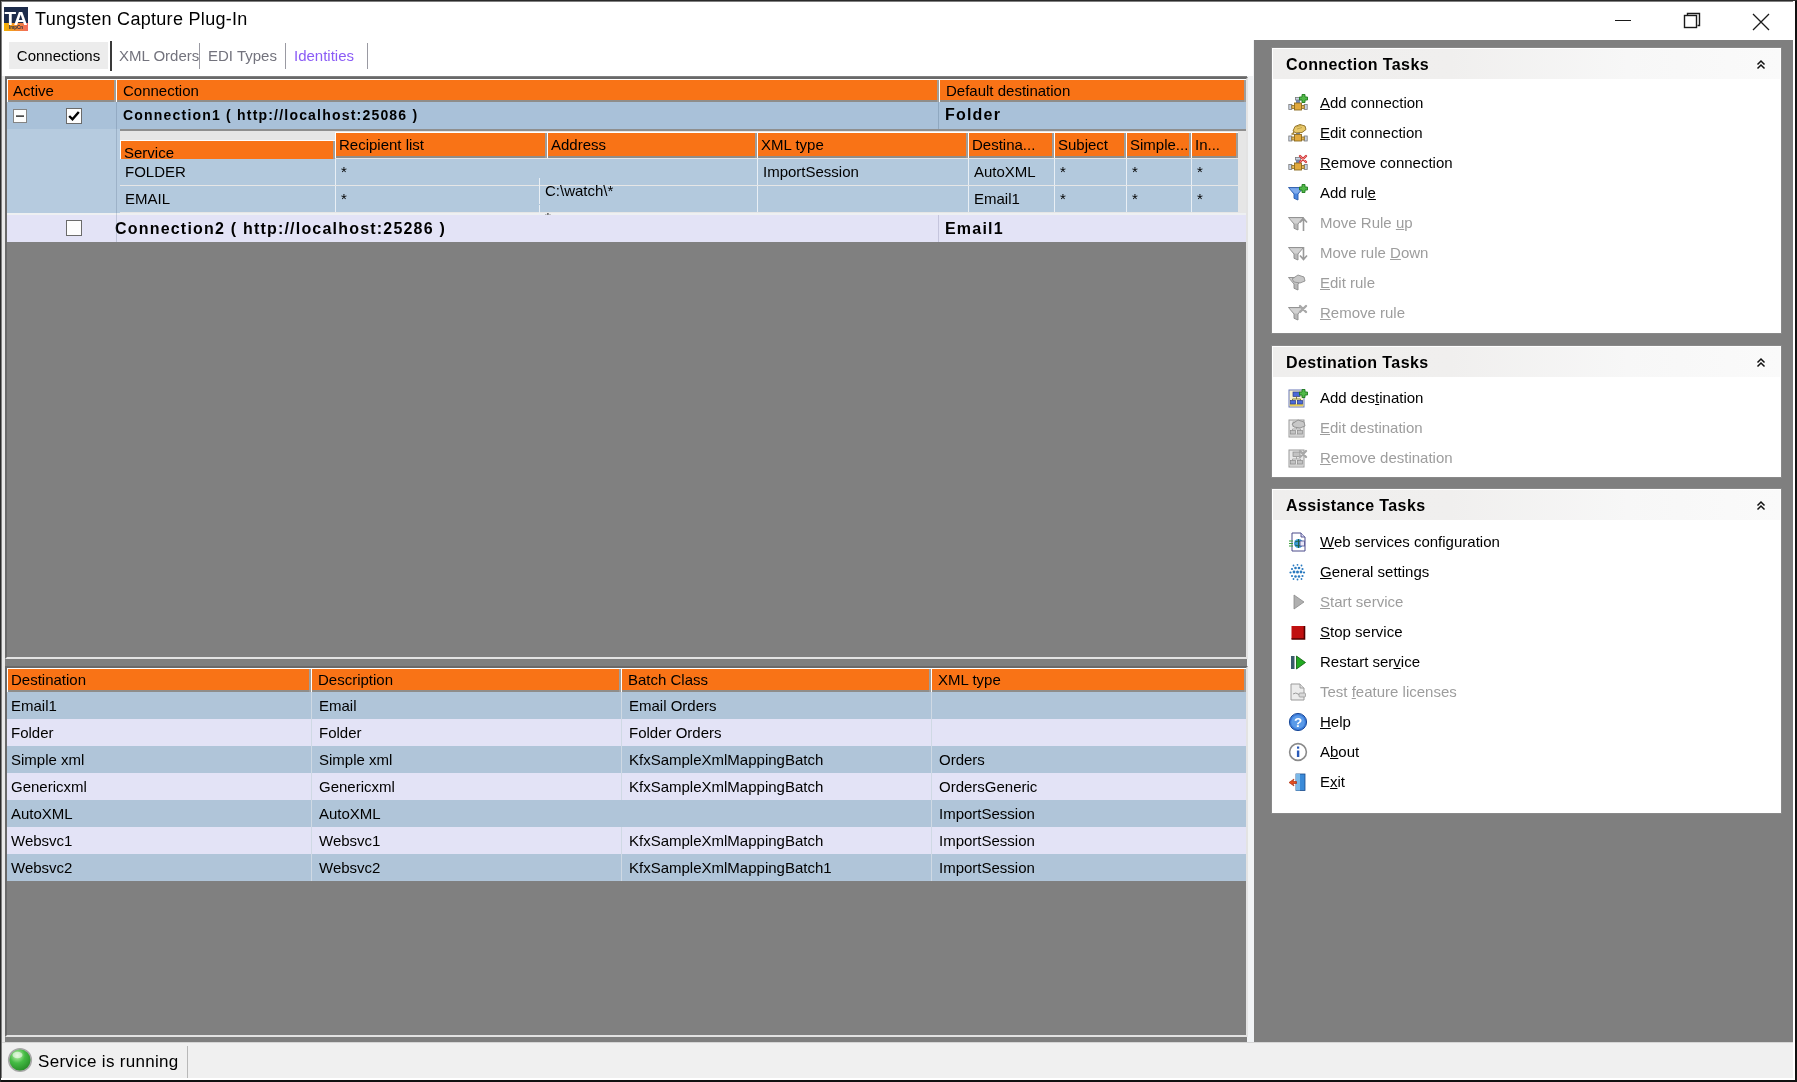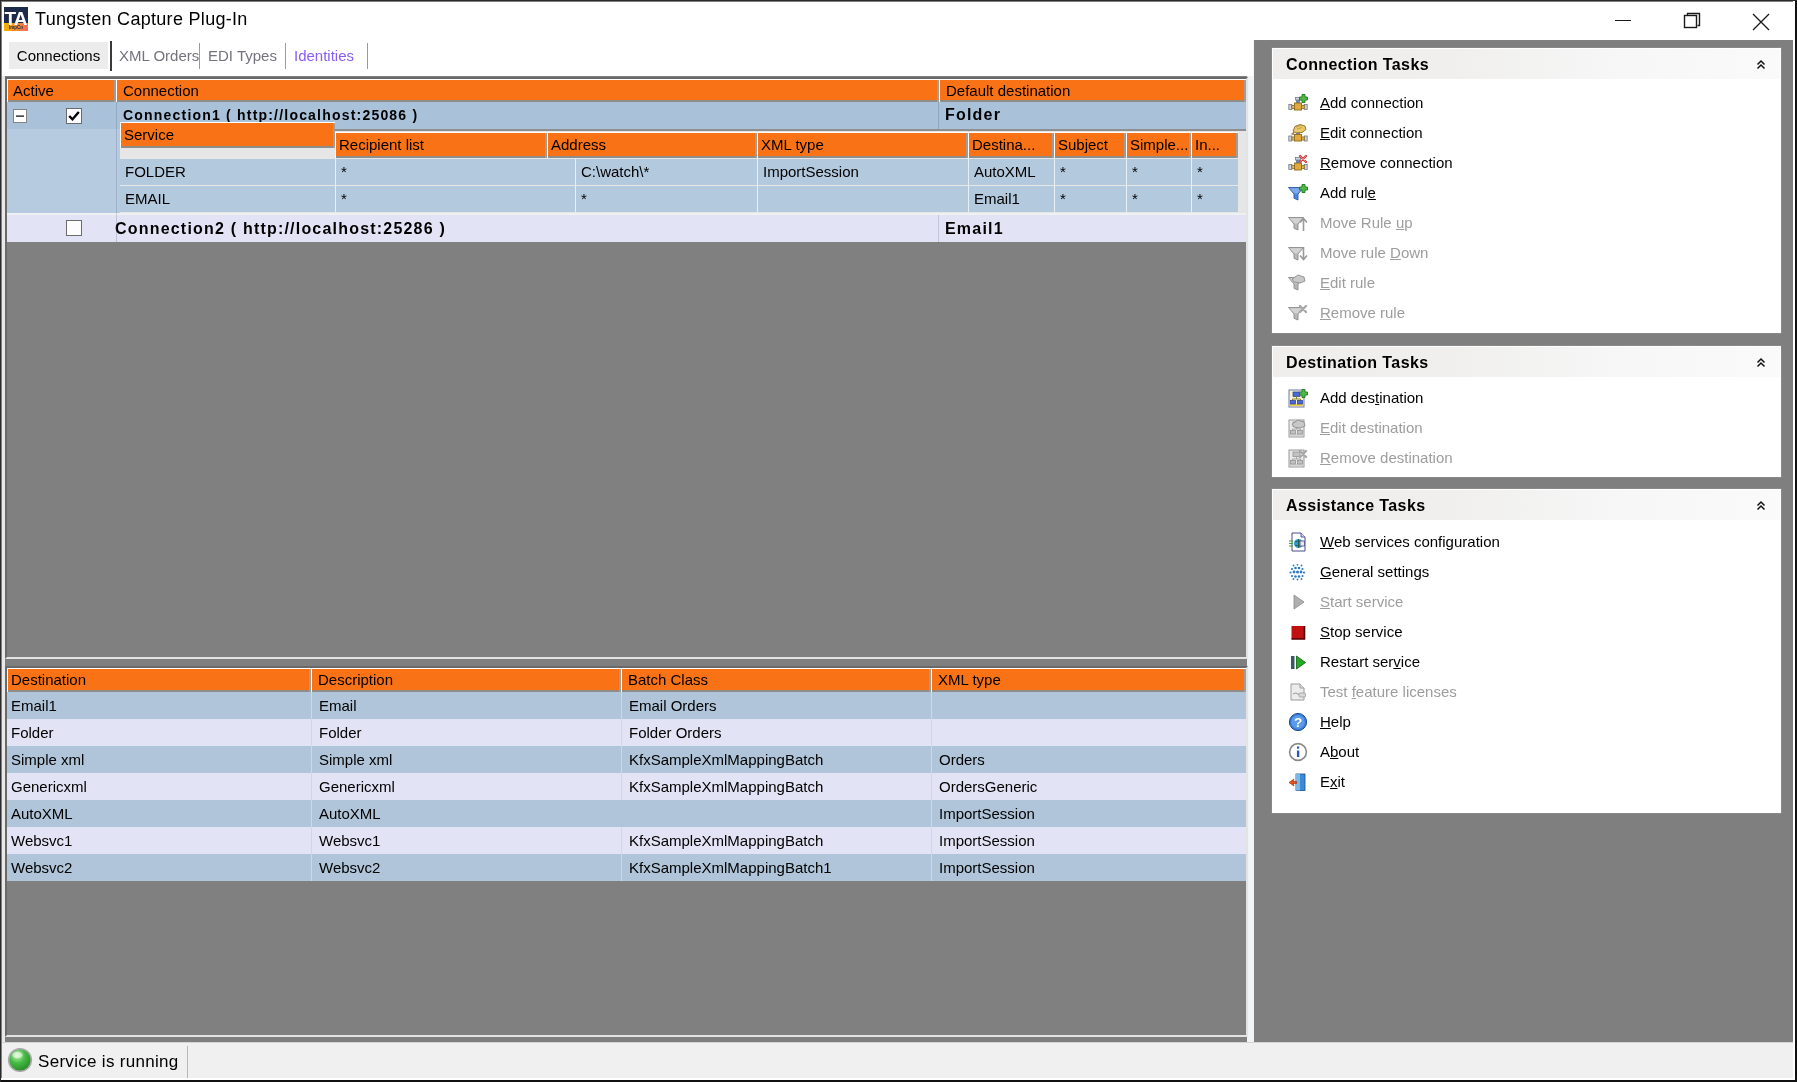--- a/index.html
+++ b/index.html
@@ -25,21 +25,21 @@
 .taskbox { position:absolute; left:0; width:511px; background:#ffffff; border:1px solid #898989; }
 .taskhdr { position:absolute; left:1px; top:1px; right:1px; height:30px; background:linear-gradient(to right,#efeeed 0%,#f0efee 35%,#f7f7f7 70%,#fafafa 100%); font-size:16px; font-weight:bold; color:#000; line-height:31px; padding-left:13px; letter-spacing:0.4px; }
 .titem { position:absolute; left:14px; height:30px; font-size:15px; }
 .titem .ic { position:absolute; left:2px; top:5px; width:20px; height:20px; }
 .titem .lbl { position:absolute; left:34px; top:5px; line-height:20px; white-space:nowrap; }
 .dis { color:#9d9d9d; }
 .srow { position:absolute; left:0; height:26px; font-size:15px; }
 .srow s1,.srow s2,.srow s3,.srow s4,.srow s5,.srow s6,.srow s7,.srow s8 { position:absolute; top:0; height:26px; line-height:26px; text-decoration:none; border-left:1px solid #e9eff5; padding-left:5px; white-space:nowrap; overflow:hidden; }
 .srow s1 { left:113px; width:215px; border-left:none; }
 .srow s2 { left:328px; width:212px; }
-.srow s3 { left:568px; width:210px; }
+.srow s3 { left:532px; width:210px;margin-top:19px; }
 .srow s4 { left:750px; width:211px; }
 .srow s5 { left:961px; width:86px; }
 .srow s6 { left:1047px; width:72px; }
 .srow s7 { left:1119px; width:65px; }
 .srow s8 { left:1184px; width:47px; }
 .brow { position:absolute; left:0; width:1239px; height:27px; font-size:15px; }
 .brow b1,.brow b2,.brow b3,.brow b4 { position:absolute; top:0; height:27px; line-height:27px; font-weight:normal; border-left:1px solid #cfd9e4; padding-left:5px; white-space:nowrap; }
 .brow b1 { left:0; width:304px; border-left:none; padding-left:4px; }
 .brow b2 { left:304px; width:310px; padding-left:7px; }
 .brow b3 { left:614px; width:310px; padding-left:7px; }
@@ -111,21 +111,21 @@
         </svg>
       <div class="cell" style="left:116px;top:23px;width:700px;height:26px;line-height:26px;font-weight:bold;font-size:14px;letter-spacing:1.2px;">Connection1 ( http://localhost:25086 )</div>
       <div class="cell" style="left:938px;top:23px;width:200px;height:26px;line-height:26px;font-weight:bold;font-size:16px;letter-spacing:1.2px;">Folder</div>
 
       <div class="cell" style="left:0;top:50px;width:113px;height:84px;background:#b6cbdf;"></div>
       <div class="cell" style="left:0;top:134px;width:1239px;height:2px;background:#eef0f2;"></div>
 
       <div class="cell" style="left:113px;top:50px;width:1126px;height:84px;background:#e6e6e6;"></div>
       <div class="cell" style="left:113px;top:50px;width:1126px;height:2px;background:#8f8f8f;"></div>
 
-      <div class="cell hdrcell" style="left:113px;top:43px;width:215px;height:26px;line-height:26px;padding-left:4px;">Service</div>
+      <div class="cell hdrcell" style="left:113px;top:61px;width:215px;height:26px;line-height:26px;padding-left:4px;">Service</div>
       <div class="cell hdrcell" style="left:328px;top:53px;width:212px;height:26px;line-height:26px;padding-left:4px;">Recipient list</div>
       <div class="cell hdrcell" style="left:540px;top:53px;width:210px;height:26px;line-height:26px;padding-left:4px;">Address</div>
       <div class="cell hdrcell" style="left:750px;top:53px;width:211px;height:26px;line-height:26px;padding-left:4px;">XML type</div>
       <div class="cell hdrcell" style="left:961px;top:53px;width:86px;height:26px;line-height:26px;padding-left:4px;">Destina...</div>
       <div class="cell hdrcell" style="left:1047px;top:53px;width:72px;height:26px;line-height:26px;padding-left:4px;">Subject</div>
       <div class="cell hdrcell" style="left:1119px;top:53px;width:65px;height:26px;line-height:26px;padding-left:4px;">Simple...</div>
       <div class="cell hdrcell" style="left:1184px;top:53px;width:47px;height:26px;line-height:26px;padding-left:4px;">In...</div>
 
       <div class="cell" style="left:113px;top:80px;width:1118px;height:26px;background:#b3c9dd;"></div>
       <div class="cell" style="left:113px;top:107px;width:1118px;height:26px;background:#b3c9dd;"></div>

